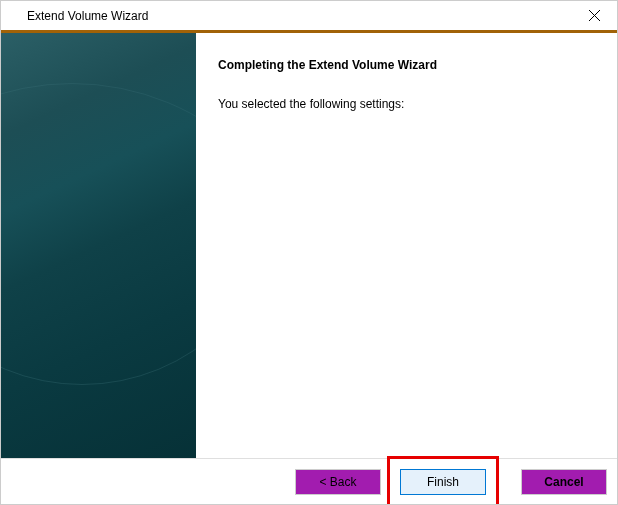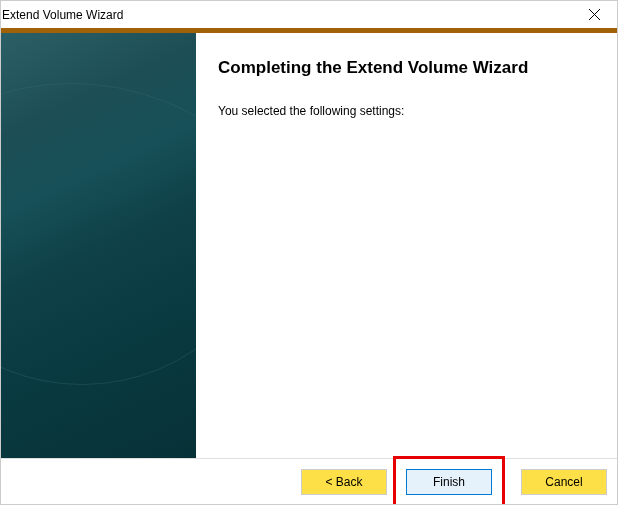--- a/index.html
+++ b/index.html
@@ -14,22 +14,22 @@
       width: 618px;
       height: 505px;
       overflow: hidden;
       border: 1px solid #ccc;
     }
     .titlebar {
       height: 32px;
       display: flex;
       align-items: center;
       justify-content: space-between;
-      padding: 0 0 0 1px;
-      border-bottom: 5px solid #a16207;
+      padding: 0 0 0 26px;
+      border-bottom: 3px solid #a16207;
     }
     .titlebar-title {
       font-size: 12px;
       color: #000;
     }
     .close-btn {
       width: 46px;
       height: 32px;
       display: flex;
       align-items: center;
@@ -78,21 +78,21 @@
       height: 500px;
       border-radius: 50%;
       border: 1px solid rgba(120, 180, 190, 0.1);
     }
     .main-panel {
       flex: 1;
       padding: 24px 28px 20px 22px;
       color: #000;
     }
     .wizard-heading {
-      font-size: 17px;
+      font-size: 12px;
       font-weight: bold;
       line-height: 1.35;
       margin-bottom: 24px;
     }
     .settings-label {
       font-size: 12px;
       margin-bottom: 15px;
     }
     .settings-box {
       border: 1px solid #7a7a7a;
@@ -111,42 +111,43 @@
       display: flex;
       align-items: center;
       justify-content: flex-end;
       padding: 0 10px;
       gap: 6px;
     }
     .btn {
       min-width: 86px;
       height: 26px;
       border: 1px solid #ccc;
-      background: #fde047;
+      background: #a21caf;
       font-family: inherit;
       font-size: 12px;
       cursor: pointer;
       padding: 0 14px;
     }
     .btn-finish-wrap {
       border: 3px solid #e60000;
       padding: 10px;
       display: inline-flex;
     }
     .btn-finish {
       min-width: 86px;
       height: 26px;
       border: 1px solid #0078d4;
       background: #e5f1fb;
       font-family: inherit;
       font-size: 12px;
       cursor: pointer;
     }
     .cancel-gap {
-      margin-left: 10px;
+      margin-left: 16px;
+      font-weight: bold;
     }
   </style>
 </head>
 <body>
 
 <div class="titlebar">
   <span class="titlebar-title">Extend Volume Wizard</span>
   <div class="close-btn">
     <svg viewBox="0 0 11 11">
       <line x1="0" y1="0" x2="11" y2="11"></line>

